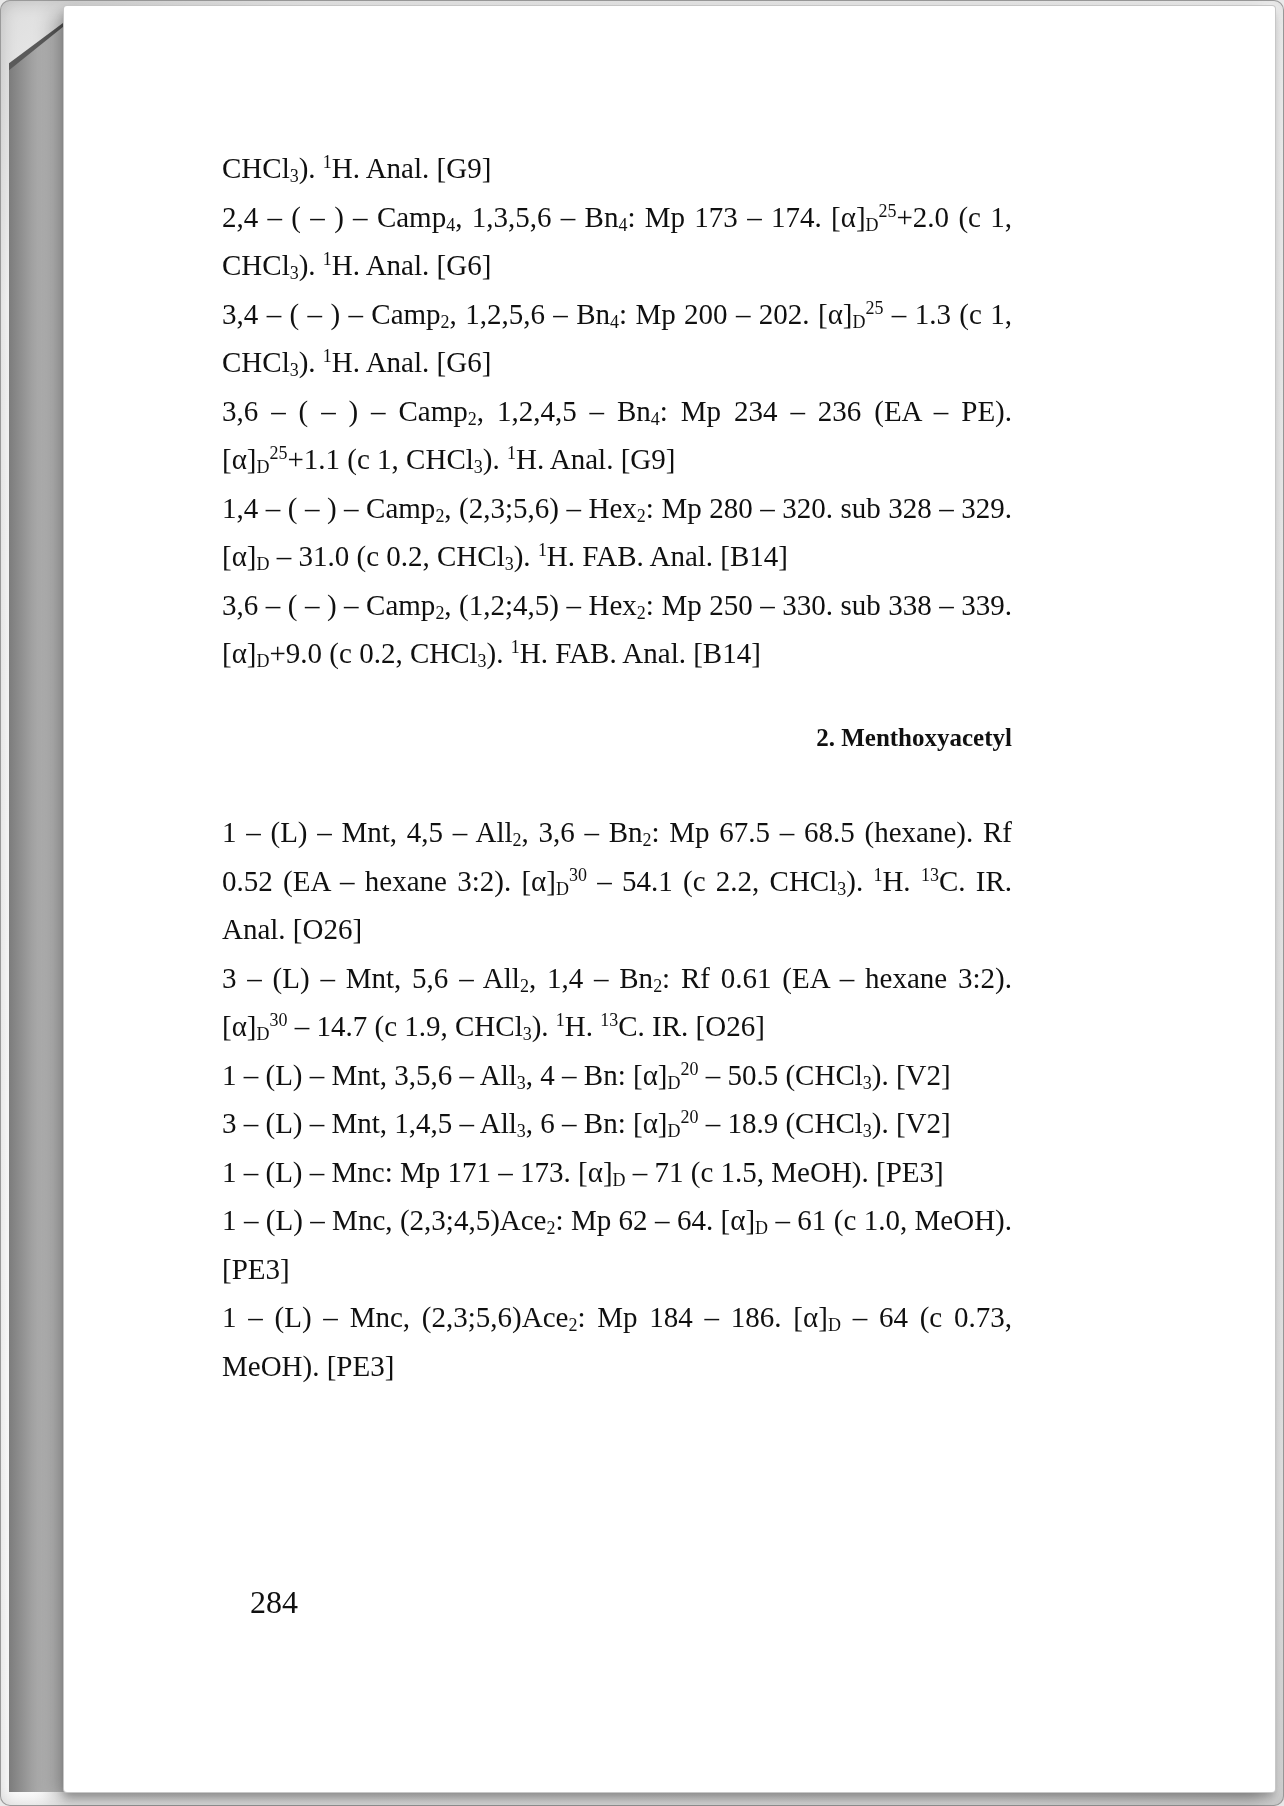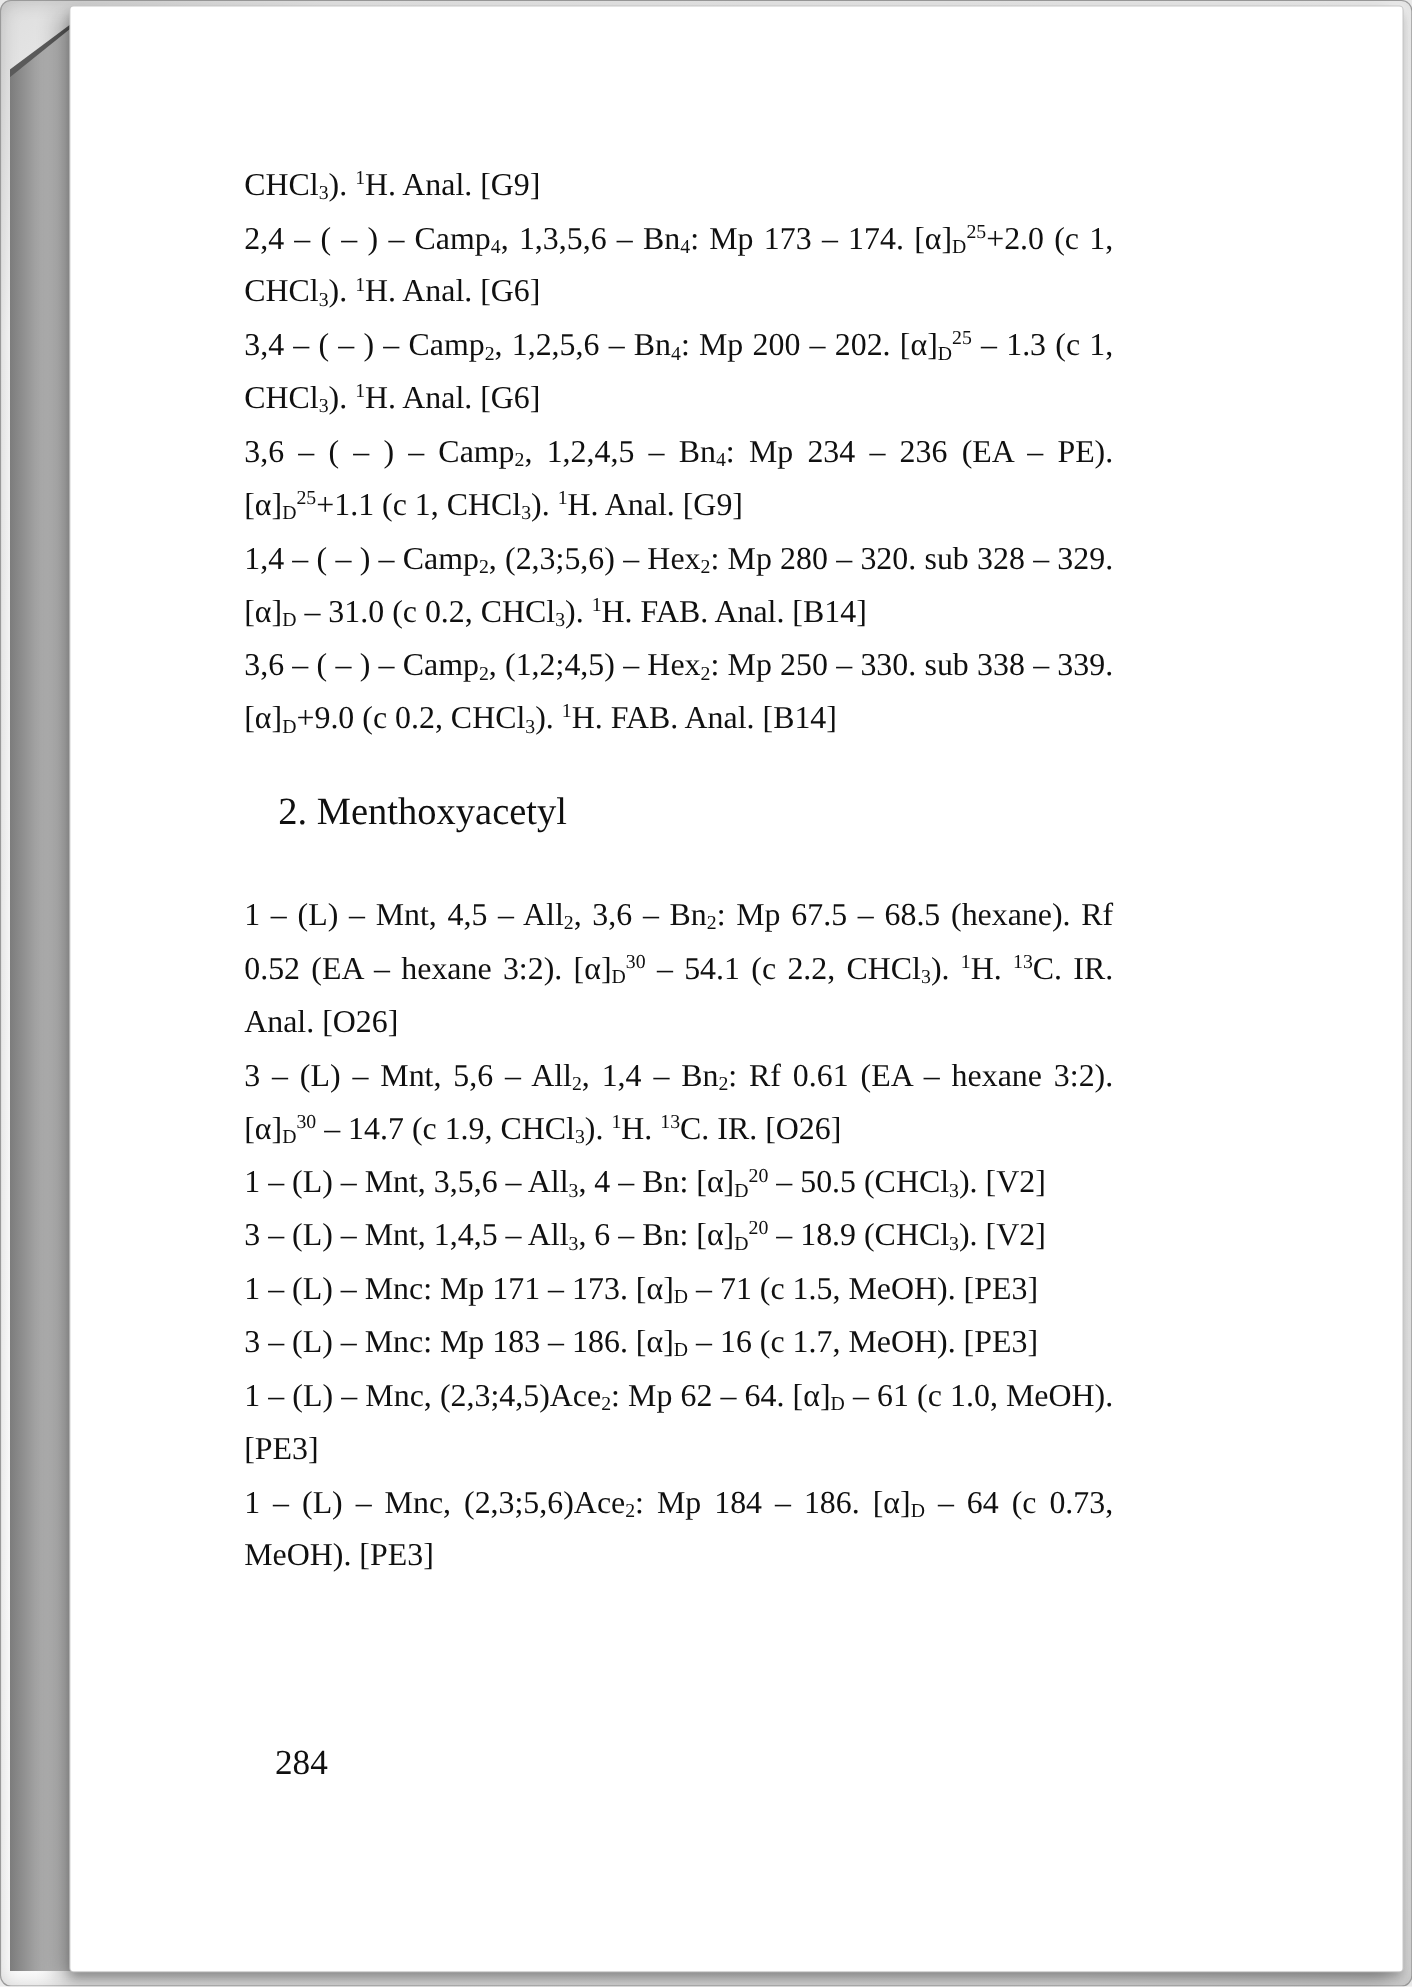--- a/index.html
+++ b/index.html
@@ -59,25 +59,25 @@
     top: 138px;
     width: 790px;
     font-size: 29px;
     line-height: 48.5px;
     text-align: justify;
   }
   .entry {
     margin: 0;
   }
   .heading {
-    font-size: 35px;
-    font-weight: normal;
+    font-size: 25px;
+    font-weight: bold;
     margin: 36px 0 46px 0;
     text-indent: 31px;
-    text-align: left;
+    text-align: right;
     line-height: 48.5px;
   }
   sub {
     font-size: 62%;
     vertical-align: -0.22em;
     line-height: 0;
     letter-spacing: 0;
   }
   sup {
     font-size: 62%;
@@ -111,21 +111,20 @@
 
       <h2 class="heading">2. Menthoxyacetyl</h2>
 
       <p class="entry">1 – (L) – Mnt, 4,5 – All<sub>2</sub>, 3,6 – Bn<sub>2</sub>: Mp 67.5 – 68.5 (hexane). Rf 0.52 (EA – hexane 3:2). [α]<sub>D</sub><sup>30</sup> – 54.1 (c 2.2, CHCl<sub>3</sub>). <sup>1</sup>H. <sup>13</sup>C. IR. Anal. [O26]</p>
       <p class="entry">3 – (L) – Mnt, 5,6 – All<sub>2</sub>, 1,4 – Bn<sub>2</sub>: Rf 0.61 (EA – hexane 3:2). [α]<sub>D</sub><sup>30</sup> – 14.7 (c 1.9, CHCl<sub>3</sub>). <sup>1</sup>H. <sup>13</sup>C. IR. [O26]</p>
       <p class="entry">1 – (L) – Mnt, 3,5,6 – All<sub>3</sub>, 4 – Bn: [α]<sub>D</sub><sup>20</sup> – 50.5 (CHCl<sub>3</sub>). [V2]</p>
       <p class="entry">3 – (L) – Mnt, 1,4,5 – All<sub>3</sub>, 6 – Bn: [α]<sub>D</sub><sup>20</sup> – 18.9 (CHCl<sub>3</sub>). [V2]</p>
 
 
       <p class="entry">1 – (L) – Mnc: Mp 171 – 173. [α]<sub>D</sub> – 71 (c 1.5, MeOH). [PE3]</p>
-      <p class="entry">3 – (L) – Mnc: Mp 183 – 186. [α]<sub>D</sub> – 16 (c 1.7, MeOH). [PE3]</p>
       <p class="entry">1 – (L) – Mnc, (2,3;4,5)Ace<sub>2</sub>: Mp 62 – 64. [α]<sub>D</sub> – 61 (c 1.0, MeOH). [PE3]</p>
       <p class="entry">1 – (L) – Mnc, (2,3;5,6)Ace<sub>2</sub>: Mp 184 – 186. [α]<sub>D</sub> – 64 (c 0.73, MeOH). [PE3]</p>
 
     </div>
 
     <div class="page-number">284</div>
   </div>
 </div>
 
 </body></html>

